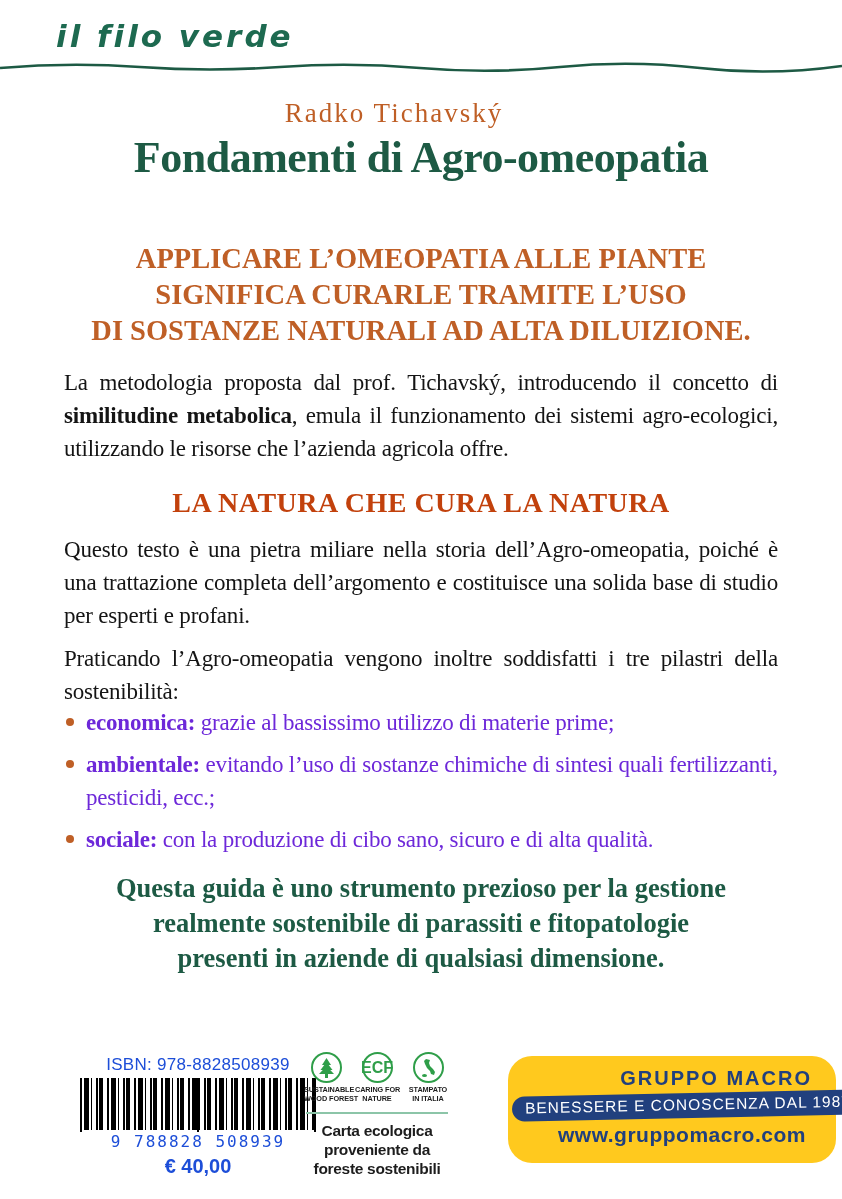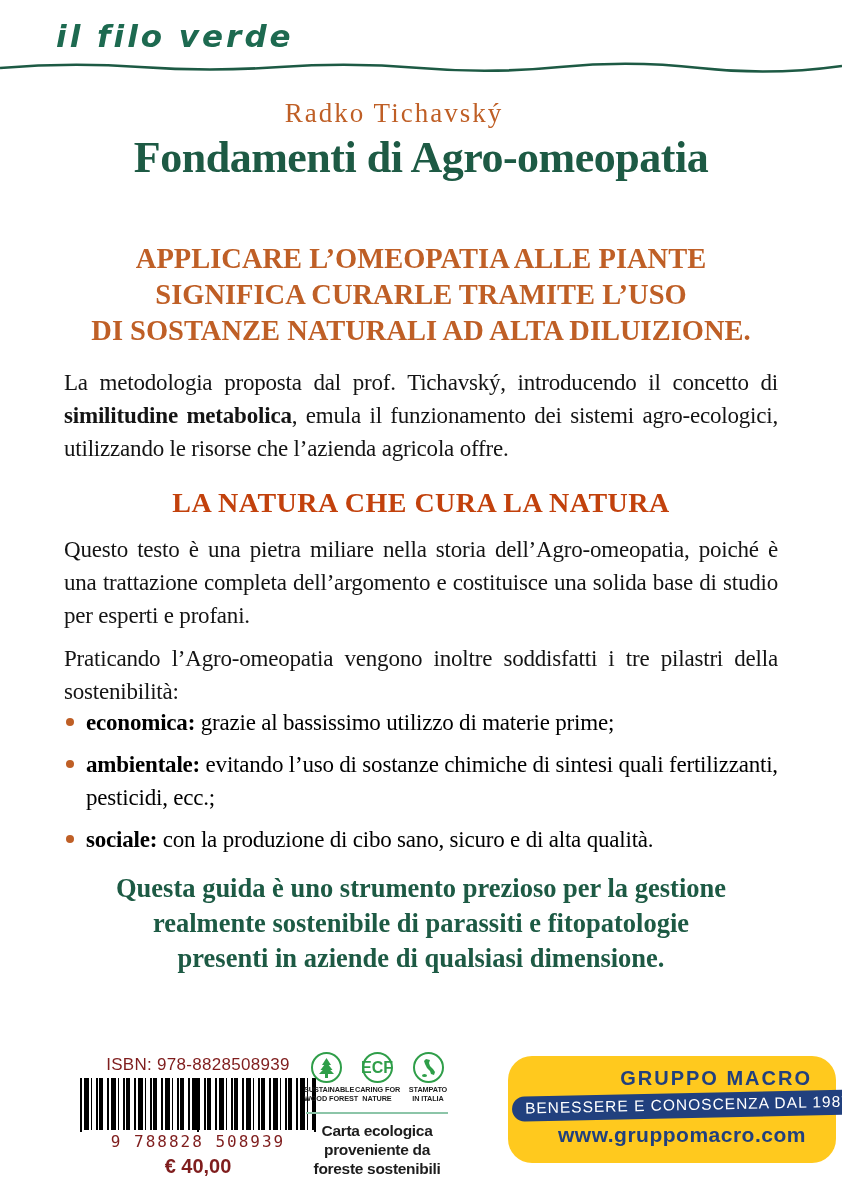--- a/index.html
+++ b/index.html
@@ -56,34 +56,34 @@
     color:#c2410c;
   }
   .bullets { position:absolute; top:706px; left:64px; width:714px; }
   .bullet  { display:flex; margin-bottom:9px; }
   .bullet .dot {
     width:8px; height:8px; border-radius:50%;
     background:#bf5f26; flex:0 0 8px;
     margin:12px 12px 0 2px;
   }
   .bullet .btext {
-    font-size:23px; line-height:33px; color:#000000;
+    font-size:23px; line-height:33px; color:#6d28d9;
     letter-spacing:-0.2px;
   }
   .closing {
     position:absolute; top:871px; left:0; width:842px;
     text-align:center;
     font-size:26.5px; font-weight:bold; line-height:35px;
     color:#1d5a44;
   }
   
   .isbn-block {
     position:absolute; left:72px; top:1055px; width:252px;
     text-align:center;
-    font-family:"Liberation Sans", sans-serif; color:#7f1d1d;
+    font-family:"Liberation Sans", sans-serif; color:#1d4ed8;
   }
   .isbn-label { font-size:17px; letter-spacing:0.3px; }
   .barcode { position:relative; margin:3px auto 0; width:236px; height:52px; }
   .barcode .bars {
     position:absolute; inset:0;
     background:repeating-linear-gradient(90deg,
       #000 0 2px, #fff 2px 4px, #000 4px 9px, #fff 9px 11px,
       #000 11px 12px, #fff 12px 16px, #000 16px 18px, #fff 18px 19px,
       #000 19px 23px, #fff 23px 27px);
   }

